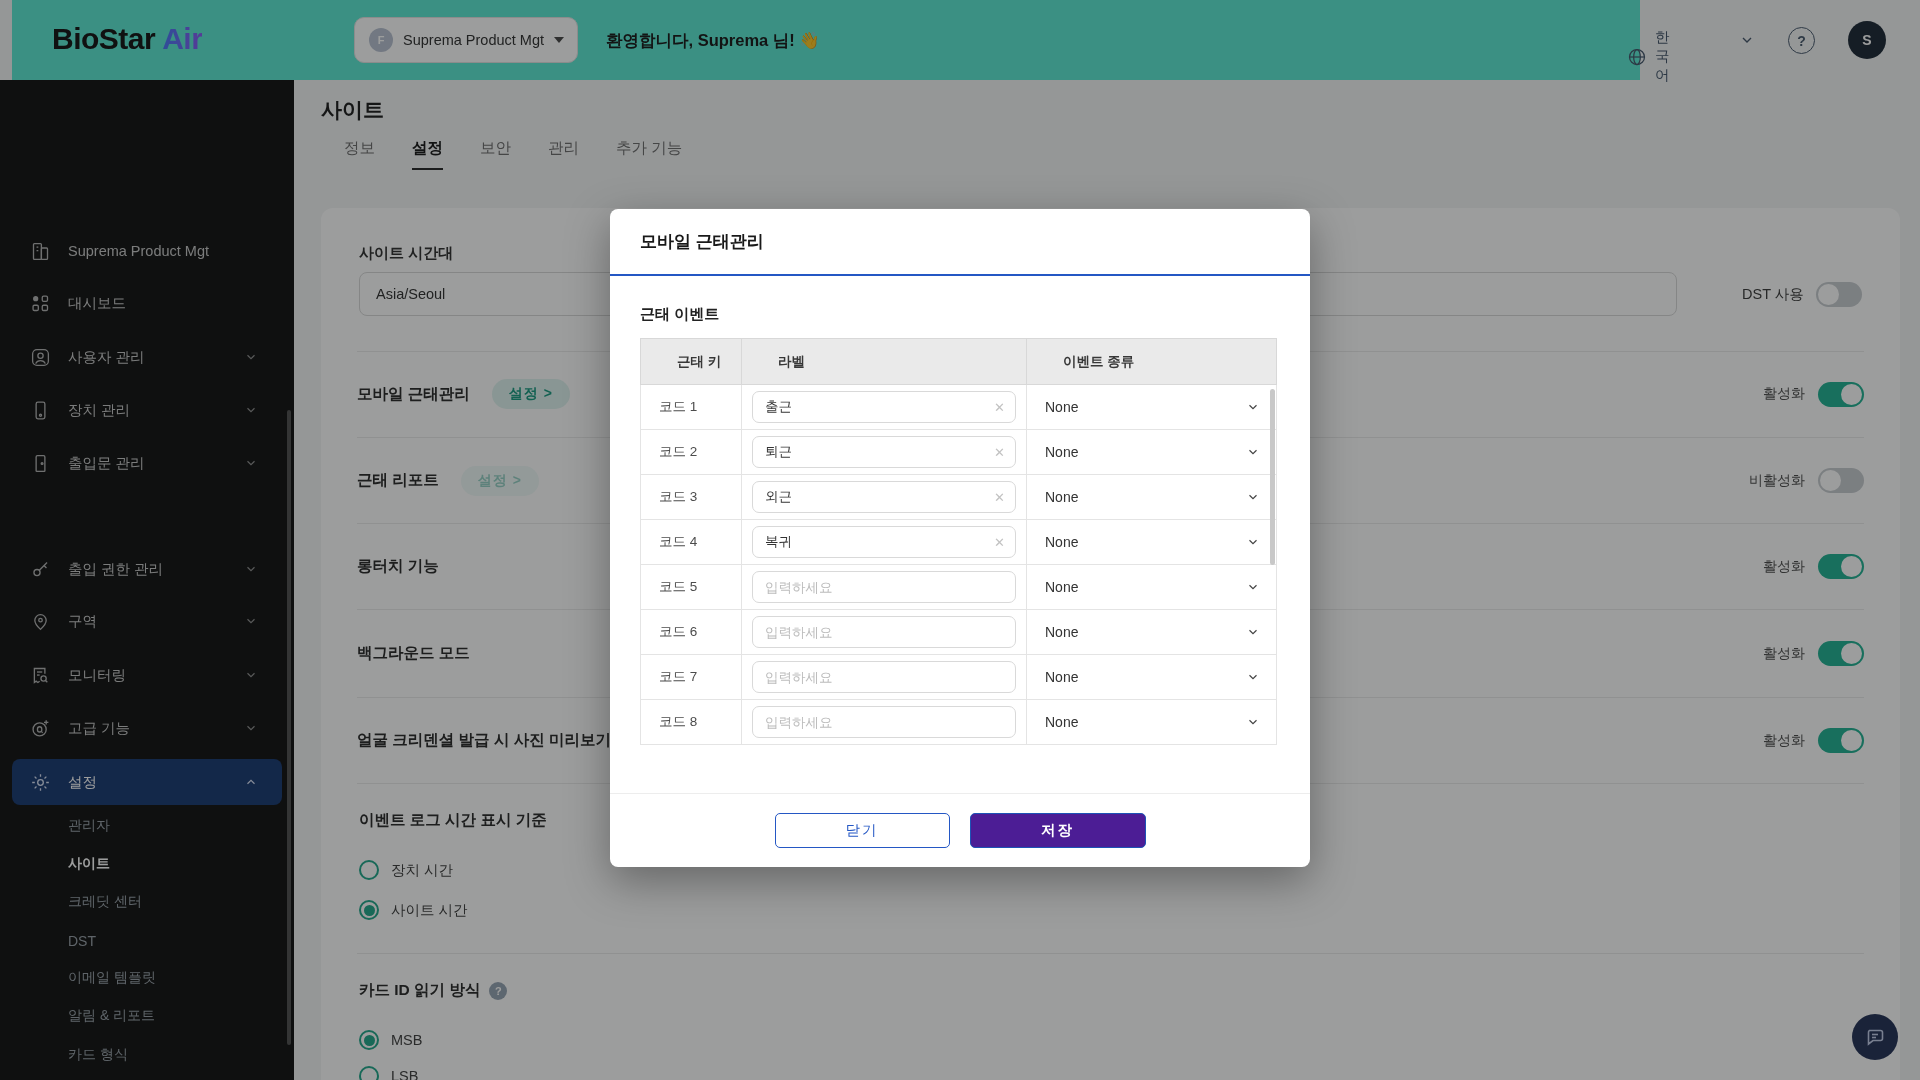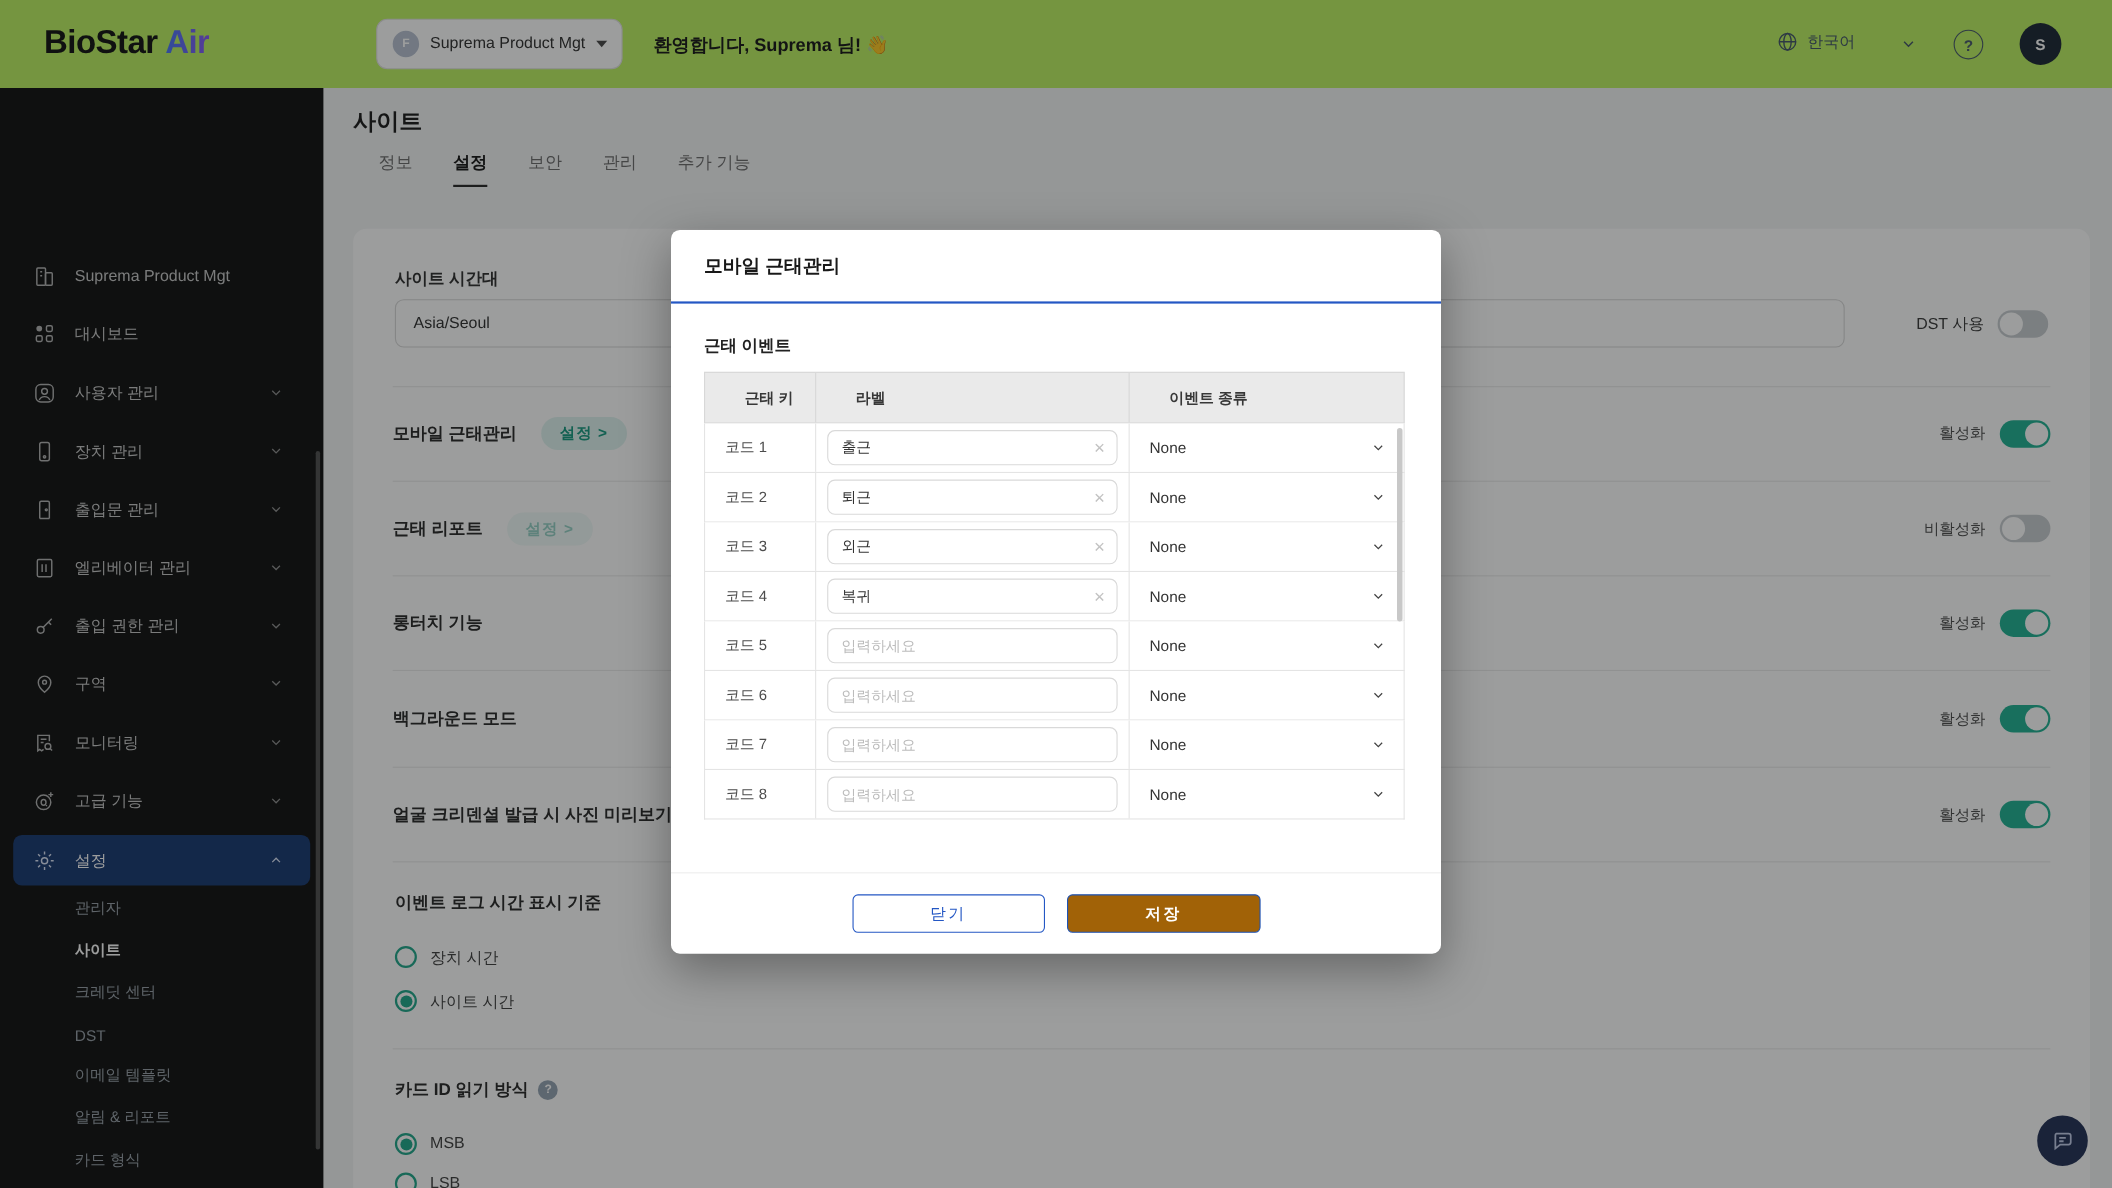--- a/index.html
+++ b/index.html
@@ -1,21 +1,21 @@
 <!DOCTYPE html>
 <html><head>
 <meta charset="utf-8">
 <style>
   * { margin:0; padding:0; box-sizing:border-box; }
   html,body { width:1920px; height:1080px; overflow:hidden; }
   body { font-family:"Liberation Sans","DejaVu Sans",sans-serif; background:#f4f5f6; }
   #app { position:relative; width:1920px; height:1080px; overflow:hidden; background:#f4f5f6; }
 
   
-  .header { position:absolute; left:0; top:0; width:1920px; height:80px; background:#bef264; z-index:1; }
+  .header { position:absolute; left:12px; top:0; width:1628px; height:80px; background:#5eead4; z-index:1; }
   .logo { position:absolute; left:40px; top:22px; font-size:30px; font-weight:bold; letter-spacing:-0.5px; }
   .logo .lg-b { color:#161616; }
   .logo .lg-a { background:linear-gradient(90deg,#4a7bf7,#8a5cf6); -webkit-background-clip:text; background-clip:text; color:transparent; margin-left:7px; }
   .account-pill { position:absolute; left:342px; top:17px; width:224px; height:46px; border:1px solid #e3e3e3; border-radius:10px; background:#fff; display:flex; align-items:center; gap:10px; padding:0 14px; cursor:pointer; }
   .badge-f { width:24px; height:24px; border-radius:50%; background:#b9c2d2; color:#fff; font-size:11px; font-weight:bold; display:flex; align-items:center; justify-content:center; flex:none; }
   .account-name { font-size:14.5px; color:#333; white-space:nowrap; flex:1; }
   .caret-down { width:0; height:0; border-left:5px solid transparent; border-right:5px solid transparent; border-top:6px solid #4a4a4a; }
   .greeting { position:absolute; left:576px; top:30px; font-size:16.5px; font-weight:bold; color:#1b1b1b;margin-left:18px; }
   .lang-group { position:absolute; left:1615px; top:28px; display:flex; align-items:center; gap:8px; color:#46586c; font-size:14.5px; cursor:pointer; }
   .lang-chevron { position:absolute; left:1727px; top:32px; color:#46586c; }
@@ -79,21 +79,21 @@
   .clabel { width:285px; flex:none; position:relative; display:flex; align-items:center; padding:0 10px; border-right:1px solid #e4e4e4; }
   .clabel input { flex:1; height:32px; border:1px solid #d9d9d9; border-radius:7px; padding:0 28px 0 12px; font-size:13.5px; color:#333; font-family:inherit; outline:none; min-width:0; }
   .clabel input::placeholder { color:#bcbcbc; }
   .clear-x { position:absolute; right:21px; font-size:13px; color:#c2c2c2; cursor:pointer; line-height:1; }
   .cevent { flex:1; display:flex; align-items:center; justify-content:space-between; padding:0 16px 0 18px; font-size:14px; color:#333; cursor:pointer; }
   .cevent .chev { color:#444; display:flex; }
   .mscroll { position:absolute; right:2px; top:51px; width:5px; height:176px; background:#c8c8c8; border-radius:3px; }
   .modal-footer { position:absolute; left:0; top:584px; width:700px; height:74px; border-top:1px solid #ededed; display:flex; align-items:center; justify-content:center; gap:20px; }
   .btn { height:35px; border-radius:5px; font-size:14.5px; font-family:inherit; cursor:pointer; letter-spacing:2px; }
   .btn-close { width:175px; background:#fff; border:1px solid #2457c4; color:#2457c4; }
-  .btn-save { width:176px; background:#a16207; border:1px solid #1d53b6; color:#fff; font-weight:bold; }
+  .btn-save { width:176px; background:#4c1d95; border:1px solid #1d53b6; color:#fff; font-weight:bold; }
 </style>
 </head>
 <body>
 
 <div id="app">
 
   <div class="header">
     <div class="logo">
       <span class="lg-b">BioStar</span><span class="lg-a">Air</span>
     </div>
@@ -180,35 +180,20 @@
     </div>
     <div class="side-item" style="top:361px;">
       <span class="si">
           <svg width="21" height="21" viewBox="0 0 24 24" fill="none" stroke="currentColor" stroke-width="1.5">
             <path d="M7 21V4.5a1.5 1.5 0 011.5-1.5h7A1.5 1.5 0 0117 4.5V21"></path>
             <path d="M7 21h10"></path>
             <circle cx="13.8" cy="12" r="1"></circle>
           </svg>
         </span>
       <span>출입문 관리</span>
-      <span class="chev">
-          <svg width="14" height="14" viewBox="0 0 24 24" fill="none" stroke="currentColor" stroke-width="2">
-            <polyline points="6 9 12 15 18 9"></polyline>
-          </svg>
-        </span>
-    </div>
-    <div class="side-item" style="top:414px;">
-      <span class="si">
-          <svg width="21" height="21" viewBox="0 0 24 24" fill="none" stroke="currentColor" stroke-width="1.5">
-            <rect x="4.5" y="3" width="15" height="18" rx="1.5"></rect>
-            <line x1="9.5" y1="8" x2="9.5" y2="16"></line>
-            <line x1="13.5" y1="8" x2="13.5" y2="16"></line>
-          </svg>
-        </span>
-      <span>엘리베이터 관리</span>
       <span class="chev">
           <svg width="14" height="14" viewBox="0 0 24 24" fill="none" stroke="currentColor" stroke-width="2">
             <polyline points="6 9 12 15 18 9"></polyline>
           </svg>
         </span>
     </div>
     <div class="side-item" style="top:467px;">
       <span class="si">
           <svg width="21" height="21" viewBox="0 0 24 24" fill="none" stroke="currentColor" stroke-width="1.5">
             <circle cx="8" cy="15.5" r="3.5"></circle>

